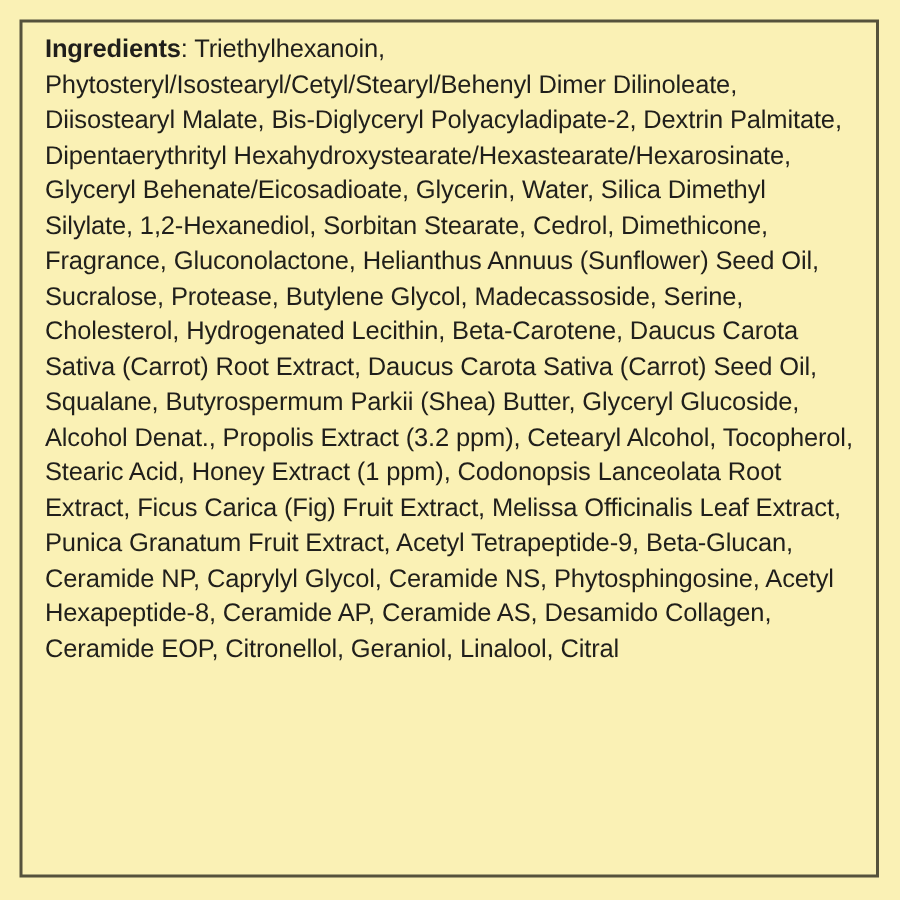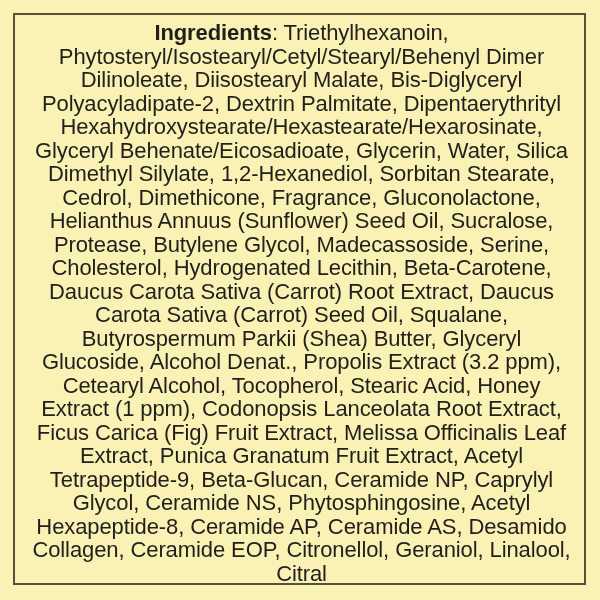--- a/index.html
+++ b/index.html
@@ -25,26 +25,26 @@
     left: 13px;
     top: 13px;
     width: 573px;
     height: 572px;
     border: 2px solid var(--border-color);
     background: var(--bg-color);
     padding: 6px 11px 0 15px;
   }
   .label-text {
     margin: 0;
-    font-size: 22px;
+    font-size: 17px;
     line-height: 23.5px;
     letter-spacing: -0.1px;
     color: var(--text-color);
     overflow-wrap: break-word;
-    text-align: center;
+    text-align: left;
   }
   .label-text strong {
     font-weight: 700;
   }
 </style>
 </head>
 <body>
 
 <div class="label-box">
   <p class="label-text"><strong>Ingredients</strong><span>: </span><span>Triethylhexanoin, Phytosteryl/Isostearyl/Cetyl/Stearyl/Behenyl Dimer Dilinoleate, Diisostearyl Malate, Bis-Diglyceryl Polyacyladipate-2, Dextrin Palmitate, Dipentaerythrityl Hexahydroxystearate/Hexastearate/Hexarosinate, Glyceryl Behenate/Eicosadioate, Glycerin, Water, Silica Dimethyl Silylate, 1,2-Hexanediol, Sorbitan Stearate, Cedrol, Dimethicone, Fragrance, Gluconolactone, Helianthus Annuus (Sunflower) Seed Oil, Sucralose, Protease, Butylene Glycol, Madecassoside, Serine, Cholesterol, Hydrogenated Lecithin, Beta-Carotene, Daucus Carota Sativa (Carrot) Root Extract, Daucus Carota Sativa (Carrot) Seed Oil, Squalane, Butyrospermum Parkii (Shea) Butter, Glyceryl Glucoside, Alcohol Denat., Propolis Extract (3.2 ppm), Cetearyl Alcohol, Tocopherol, Stearic Acid, Honey Extract (1 ppm), Codonopsis Lanceolata Root Extract, Ficus Carica (Fig) Fruit Extract, Melissa Officinalis Leaf Extract, Punica Granatum Fruit Extract, Acetyl Tetrapeptide-9, Beta-Glucan, Ceramide NP, Caprylyl Glycol, Ceramide NS, Phytosphingosine, Acetyl Hexapeptide-8, Ceramide AP, Ceramide AS, Desamido Collagen, Ceramide EOP, Citronellol, Geraniol, Linalool, Citral</span></p>

